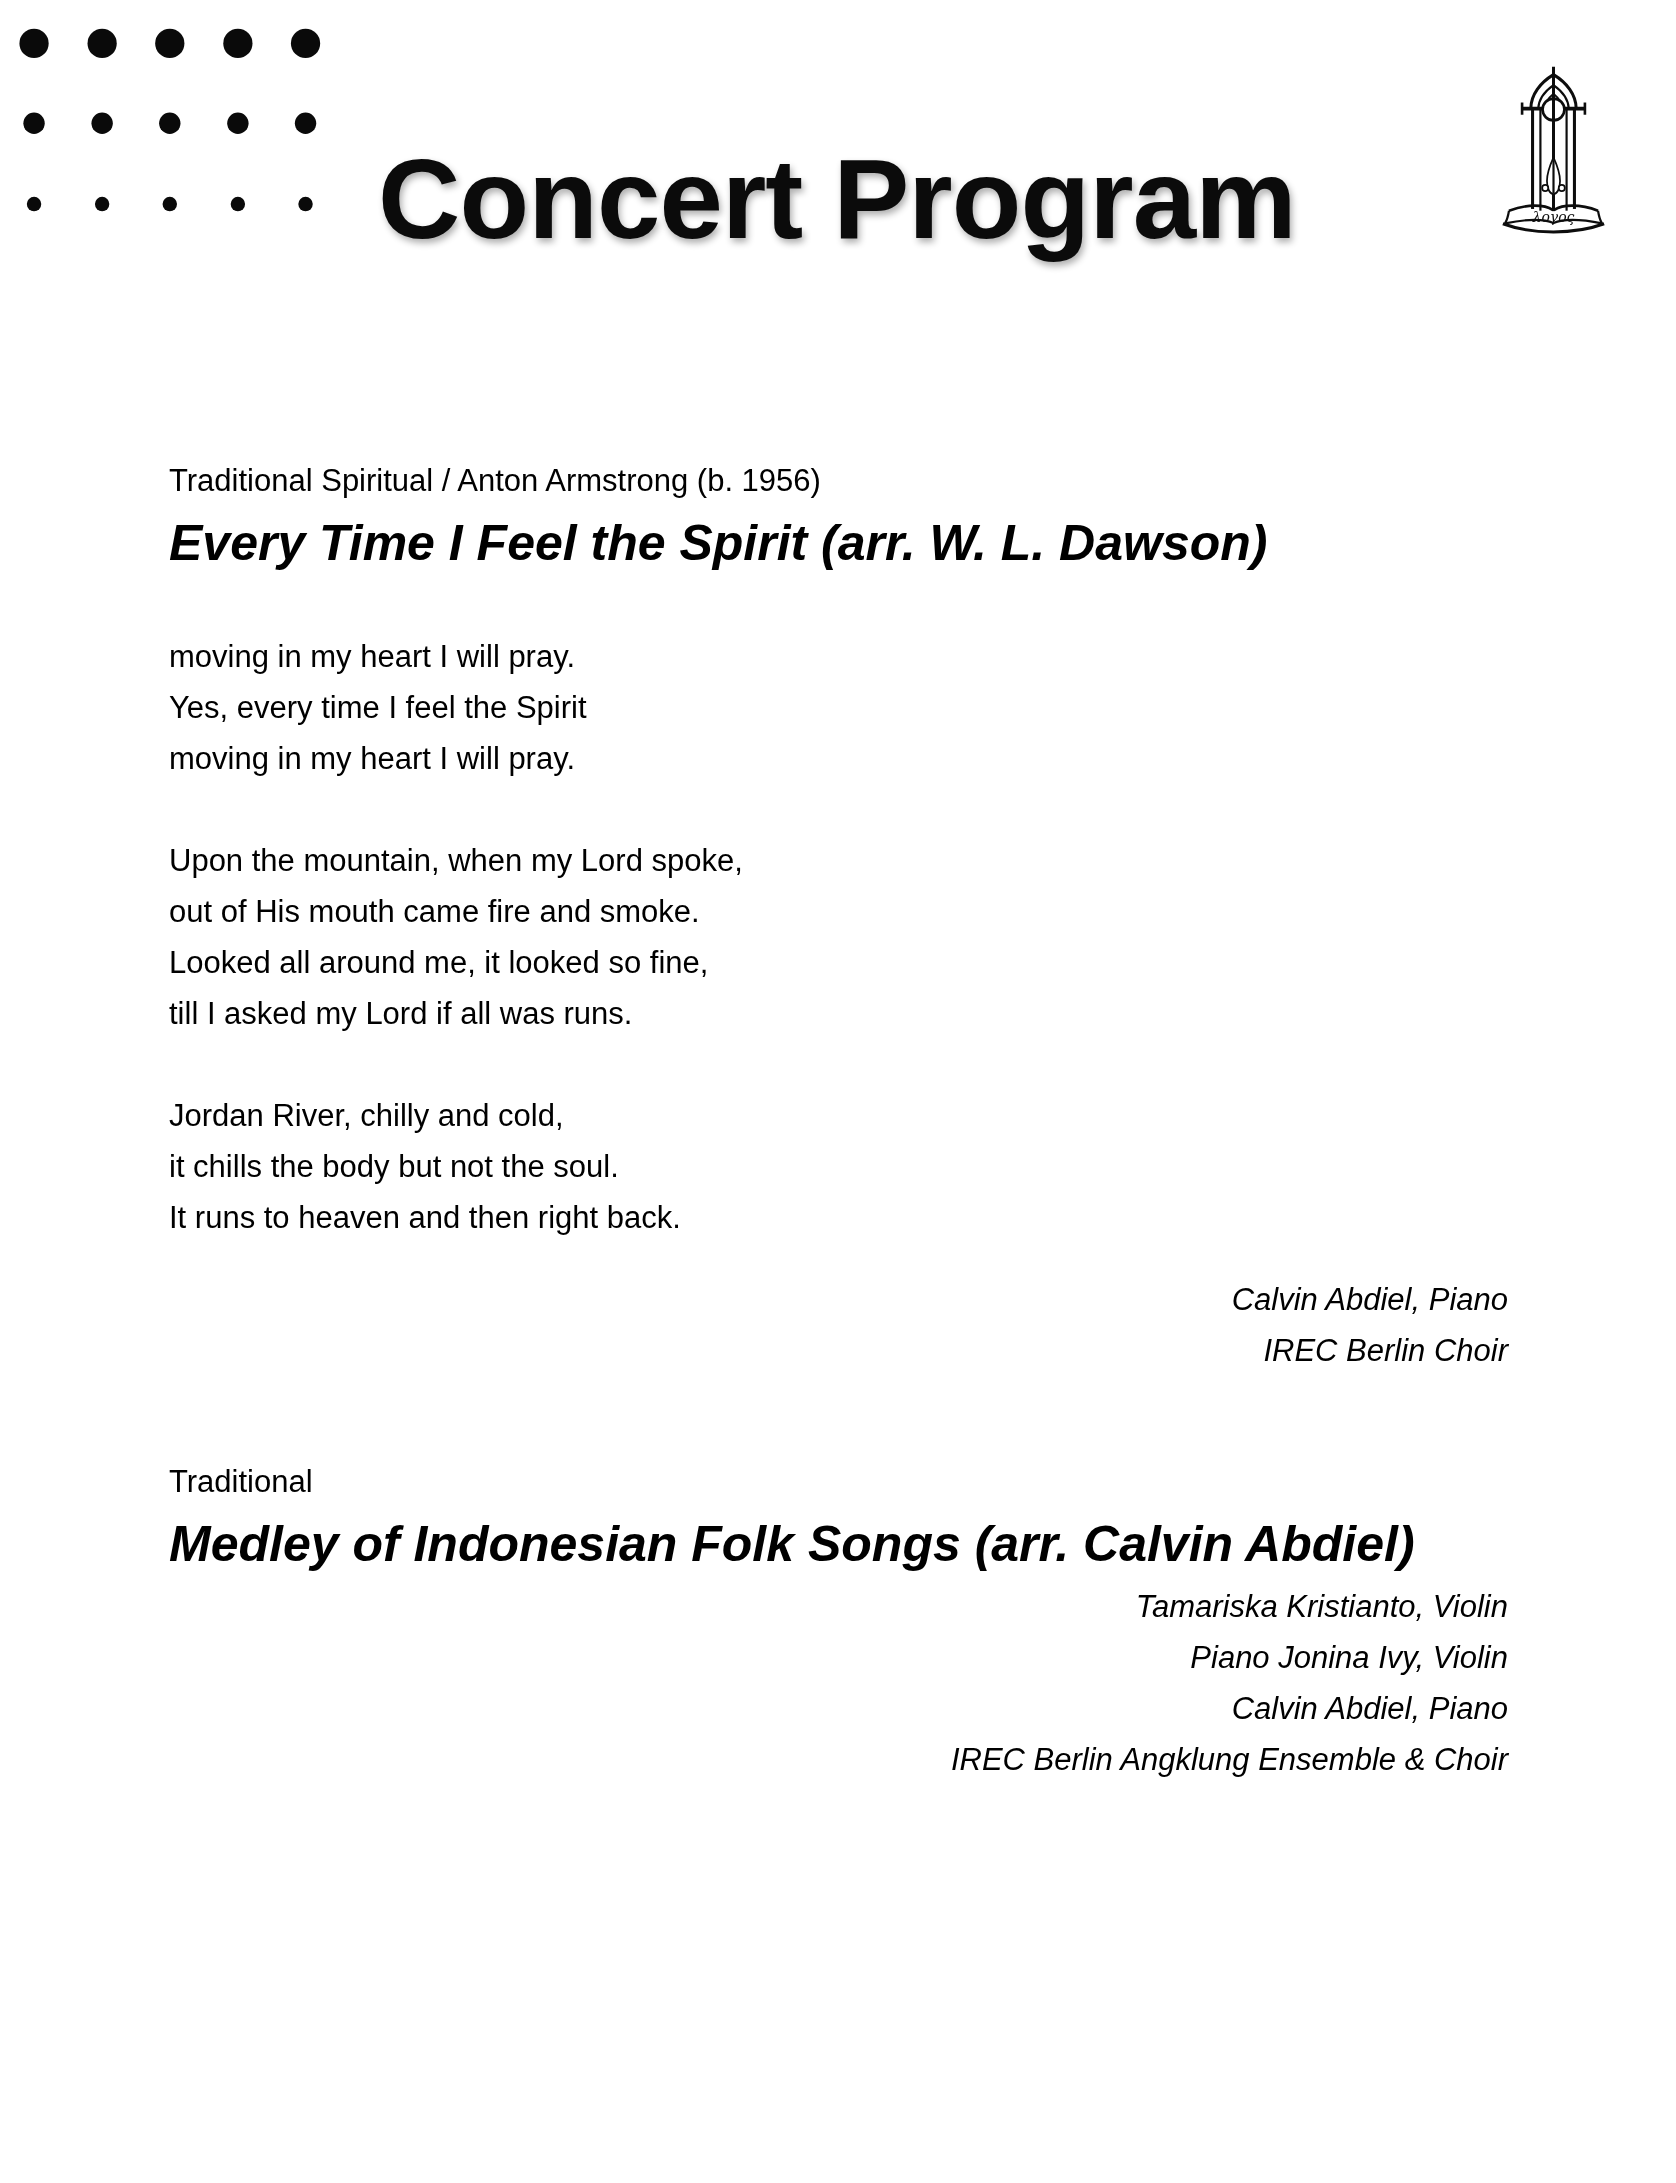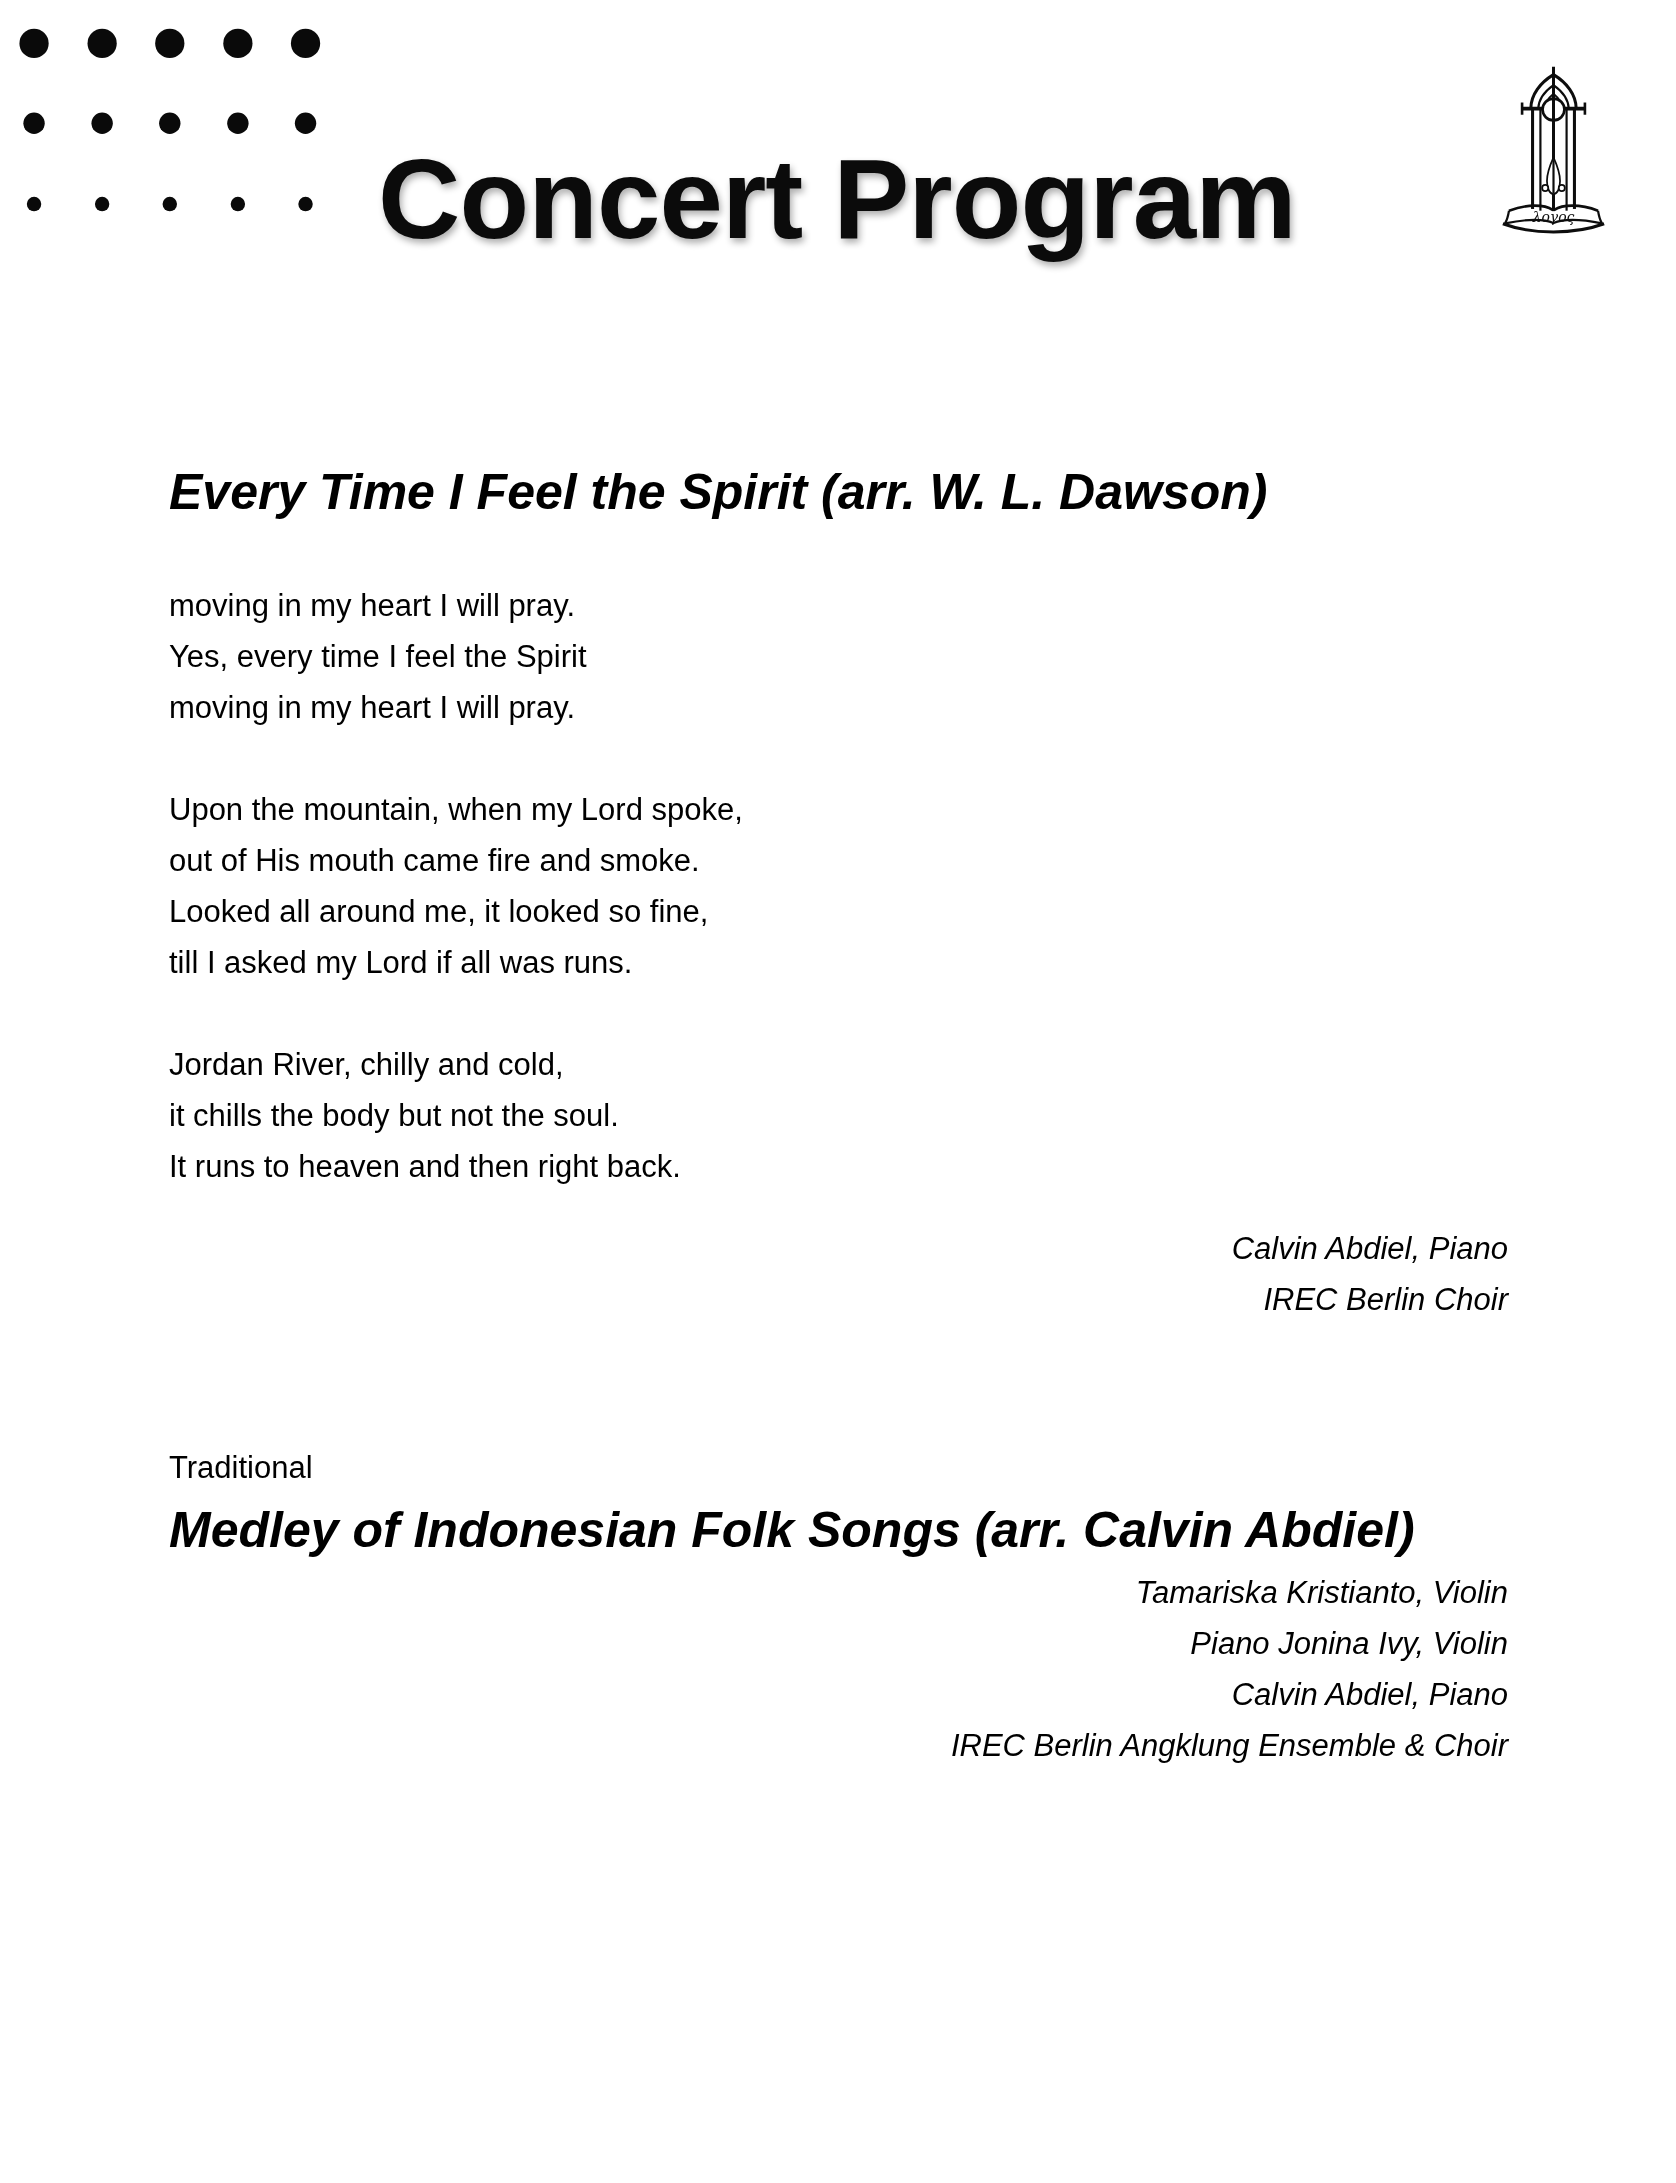--- a/index.html
+++ b/index.html
@@ -20,21 +20,21 @@
     font-size:31px; line-height:51px; color:#000;
   }
   .composer{font-size:31px; line-height:51px;}
   .piece-title{
     font-size:50px; line-height:74px; font-weight:bold; font-style:italic;
     white-space:nowrap;
   }
   .verse{margin:0 0 51px 0;}
   .performers{text-align:right; font-style:italic;}
   .performers.first{margin-top:4.4px;}
-  .piece-2{margin-top:117px;}
+  .piece-2{margin-top:80px;}
 </style>
 </head>
 <body>
 
 <div id="page">
 
   <svg class="ornament" style="left:0;top:0" width="323" height="223" viewBox="0 0 740 510" aria-hidden="true">
     <g fill="#0a0a0a">
       <circle cx="78" cy="99" r="33.5"></circle>
         <circle cx="234" cy="99" r="33.5"></circle>
@@ -85,20 +85,21 @@
       <path d="M220,334 C222,346 225,356 229,363" stroke-width="5"></path>
       <path d="M7,363 C62,352 96,353 118,362 C140,353 174,352 229,363" stroke-width="5"></path>
       <path d="M2,364 C70,389 166,389 234,364" stroke-width="7"></path>
     </g>
     <text x="118" y="360" text-anchor="middle" font-size="32" font-style="italic" font-family="DejaVu Serif, serif" fill="#0d0d0d">λογος</text>
   </svg>
 
   <div class="content">
 
     <section>
+      <div class="composer">Traditional Spiritual / Anton Armstrong (b. 1956)</div>
       <div class="piece-title">Every Time I Feel the Spirit (arr. W. L. Dawson)</div>
 
       <p class="verse">
         </p>
         <div>moving in my heart I will pray.</div>
         <div>Yes, every time I feel the Spirit</div>
         <div>moving in my heart I will pray.</div>
       <p></p>
 
       <p class="verse">

